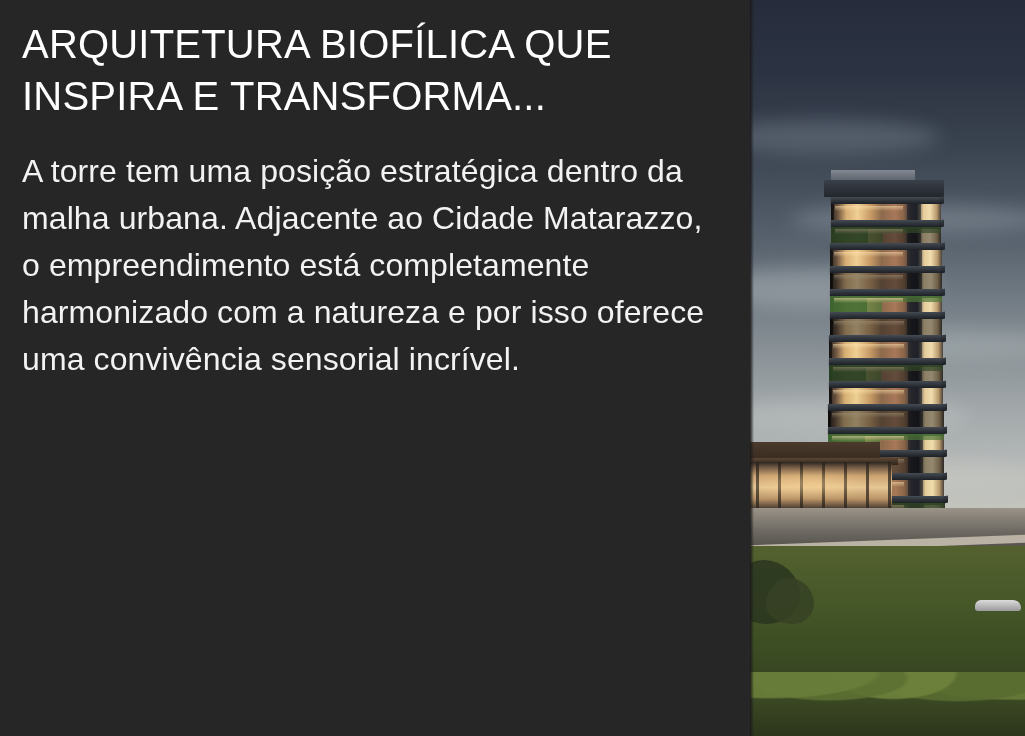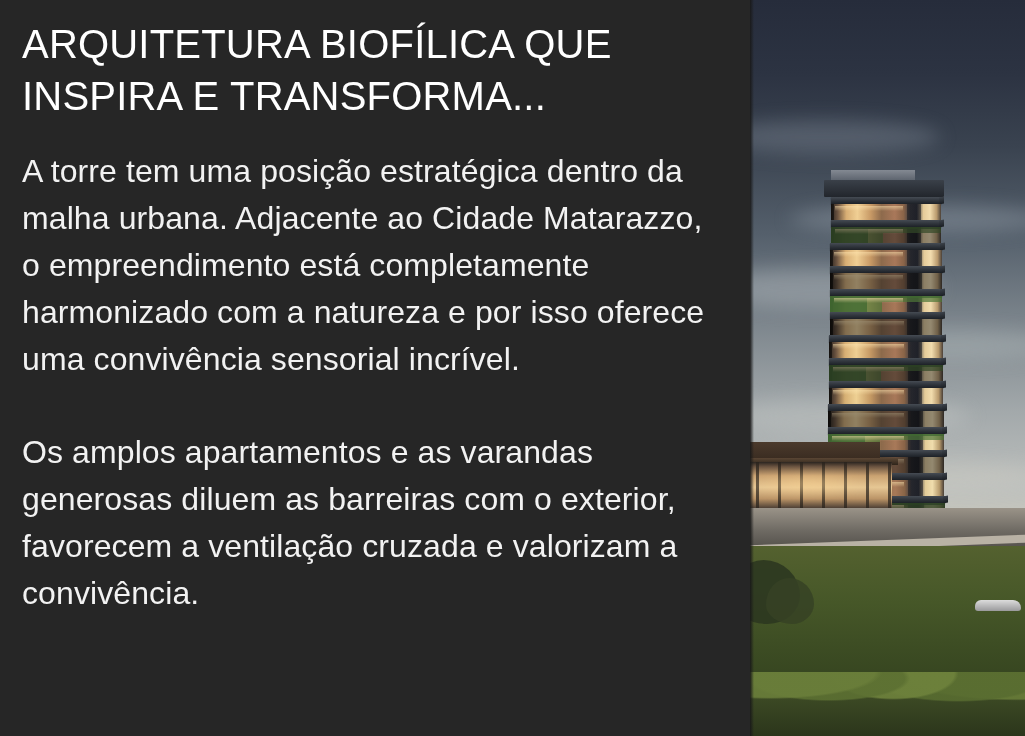--- a/index.html
+++ b/index.html
@@ -223,21 +223,20 @@
 </head>
 <body>
 
 <div id="page">
 
   <section id="text-panel">
     <h1 id="headline">ARQUITETURA BIOFÍLICA QUE INSPIRA E TRANSFORMA...</h1>
 
     <p class="para" id="para-1">A torre tem uma posição estratégica dentro da malha urbana. Adjacente ao Cidade Matarazzo, o empreendimento está completamente harmonizado com a natureza e por isso oferece uma convivência sensorial incrível.</p>
 
-    <p class="para" id="para-2">Os amplos apartamentos e as varandas generosas diluem as barreiras com o exterior, favorecem a ventilação cruzada e valorizam a convivência.</p>
   </section>
 
   <figure id="image-panel">
     <div id="sky"></div>
 
     <div class="cloud" id="cl1"></div>
     <div class="cloud" id="cl2"></div>
     <div class="cloud" id="cl3"></div>
     <div class="cloud" id="cl4"></div>
     <div class="cloud" id="cl5"></div>

